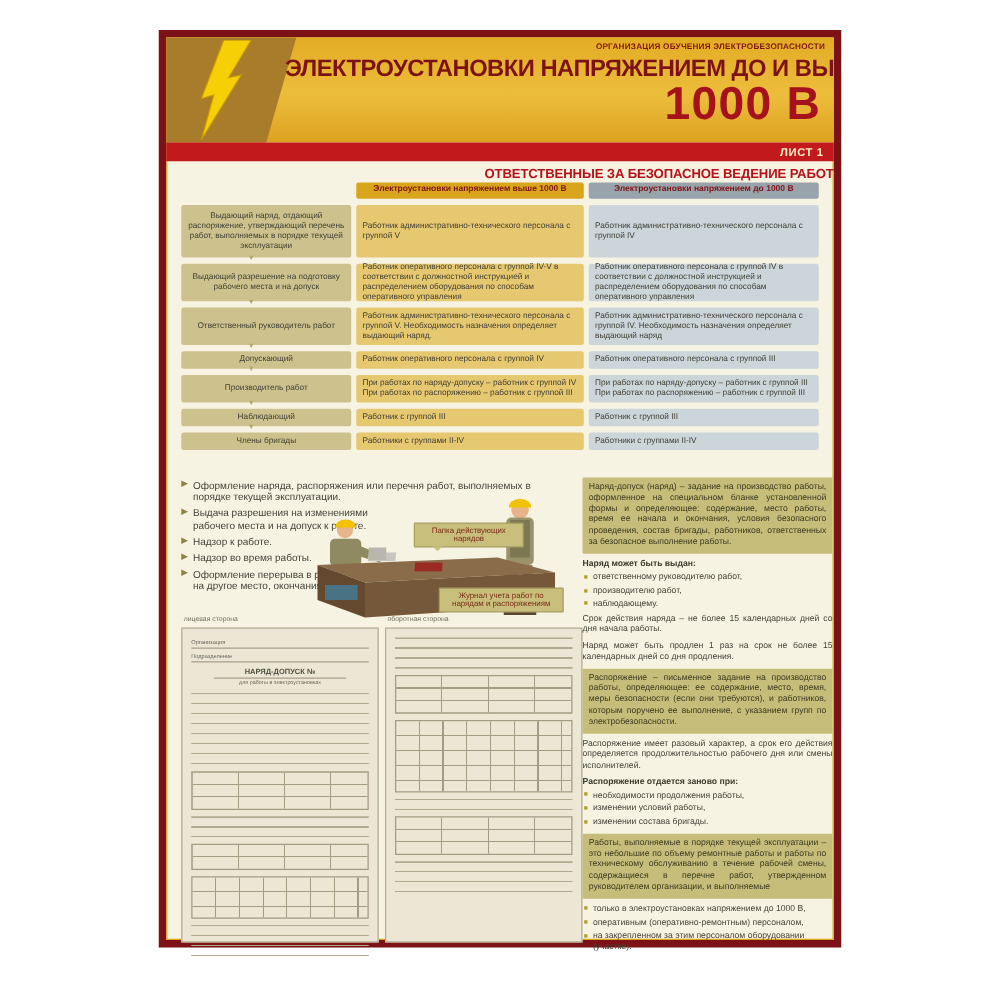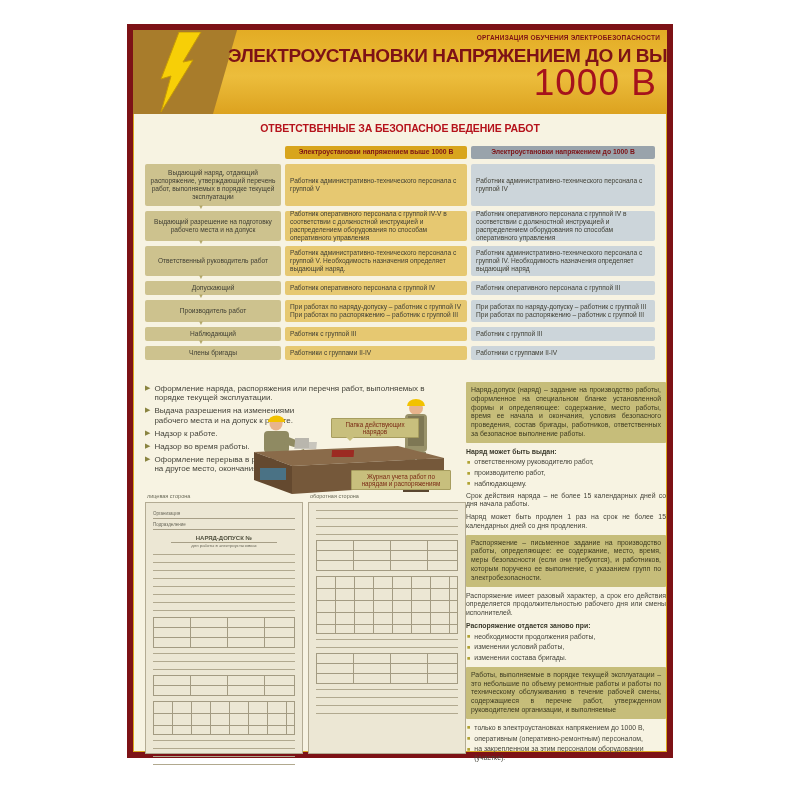--- a/index.html
+++ b/index.html
@@ -12,21 +12,21 @@
 
   
   .hdr { position:absolute; left:0; top:0; width:100%; height:84px;
          background:linear-gradient(180deg,#e3ac24 0%,#ecbd3c 55%,#dca21f 100%); overflow:hidden; }
   .hdr-band { position:absolute; left:-18px; top:-6px; width:108px; height:110px;
               background:#a87c2b; transform:skewX(-16deg); }
   .bolt { position:absolute; left:16px; top:2px; }
   .tagline { position:absolute; top:4px; right:7px; font-size:6.5px; font-weight:bold; color:#7d1216; letter-spacing:0.2px; }
   .h-title { position:absolute; left:95px; top:15px; font-size:19px; font-weight:bold; color:#7d1216; letter-spacing:-0.4px; white-space:nowrap; }
   .h-sub { position:absolute; left:95px; top:41px; font-size:13.5px; font-weight:bold; color:#7d1216; line-height:1.1; letter-spacing:-0.2px; white-space:pre-line; }
-  .h-volt { position:absolute; right:10px; top:32px; font-size:37px; font-weight:normal; color:#a5121c; letter-spacing:1px; }
+  .h-volt { position:absolute; right:10px; top:32px; font-size:37px; font-weight:bold; color:#a5121c; letter-spacing:1px; }
   .strip { position:absolute; left:0; top:84px; width:100%; height:15px; background:#c21a1c;
            display:flex; align-items:center; justify-content:flex-end; padding-right:8px; }
   .sheet-lbl { font-size:9px; font-weight:bold; color:#f7edc9; letter-spacing:0.5px; }
 
   .sec-title { position:absolute; width:100%; text-align:center; font-size:10.5px; font-weight:bold; color:#b5121b; letter-spacing:-0.1px; }
 
   
   .rtable { position:absolute; left:12px; top:116px; width:510px;
             display:grid; grid-template-columns:136px 182px 184px; column-gap:4px;
             grid-template-rows:13px 42px 30px 30px 14px 22px 14px 14px; row-gap:5px; }
@@ -86,22 +86,25 @@
 
     <div class="hdr">
       <div class="hdr-band"></div>
       <svg class="bolt" width="66" height="80" viewBox="0 0 66 80">
         <polygon points="30,0 52,0 34,30 44,28 12,80 22,44 12,47" fill="#f7cf07" stroke="#c79a05" stroke-width="1"></polygon>
       </svg>
       <div class="tagline">ОРГАНИЗАЦИЯ ОБУЧЕНИЯ ЭЛЕКТРОБЕЗОПАСНОСТИ</div>
       <div class="h-title">ЭЛЕКТРОУСТАНОВКИ НАПРЯЖЕНИЕМ ДО И ВЫШЕ</div>
       <div class="h-volt">1000 В</div>
     </div>
-
-    <div class="sec-title" style="top:92px;">ОТВЕТСТВЕННЫЕ ЗА БЕЗОПАСНОЕ ВЕДЕНИЕ РАБОТ</div>
+    <div class="strip">
+      <span class="sheet-lbl">ЛИСТ 1</span>
+    </div>
+
+    <div class="sec-title" style="top:103px;text-align:right;">ОТВЕТСТВЕННЫЕ ЗА БЕЗОПАСНОЕ ВЕДЕНИЕ РАБОТ</div>
 
     <div class="rtable">
       <div class="rt-cell rt-h rt-hA">Электроустановки напряжением выше 1000 В</div>
       <div class="rt-cell rt-h rt-hB">Электроустановки напряжением до 1000 В</div>
 
       <div class="rt-cell rt-role" style="grid-row:2;">Выдающий наряд, отдающий распоряжение, утверждающий перечень работ, выполняемых в порядке текущей эксплуатации</div>
       <div class="rt-cell rt-a" style="grid-row:2;">Работник административно-технического персонала с группой V</div>
       <div class="rt-cell rt-b" style="grid-row:2;">Работник административно-технического персонала с группой IV</div>
 
       <div class="rt-cell rt-role" style="grid-row:3;">Выдающий разрешение на подготовку рабочего места и на допуск</div>

